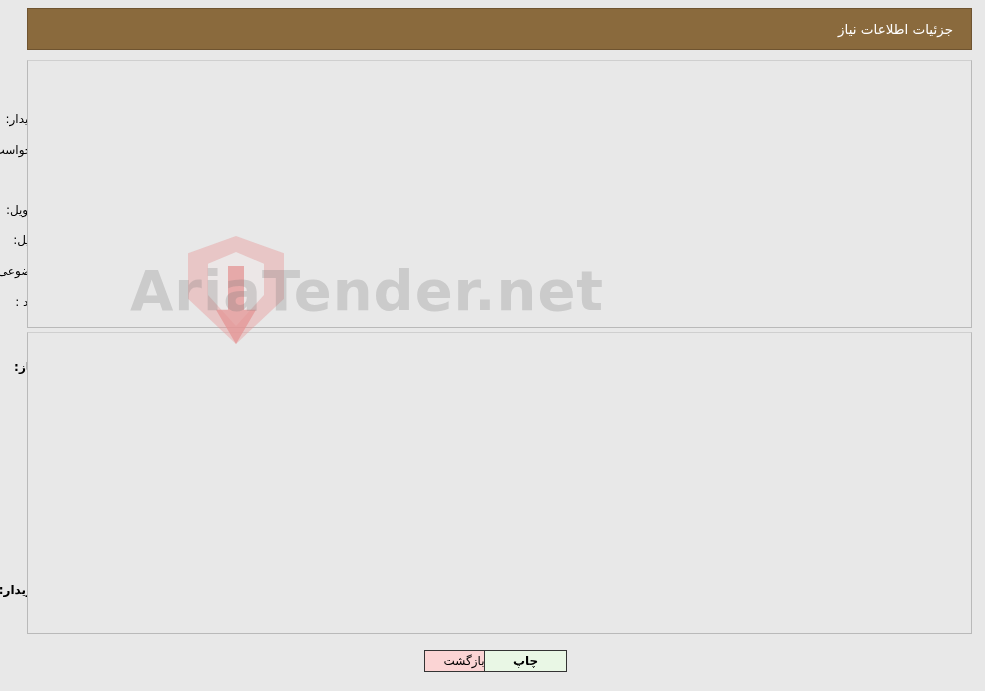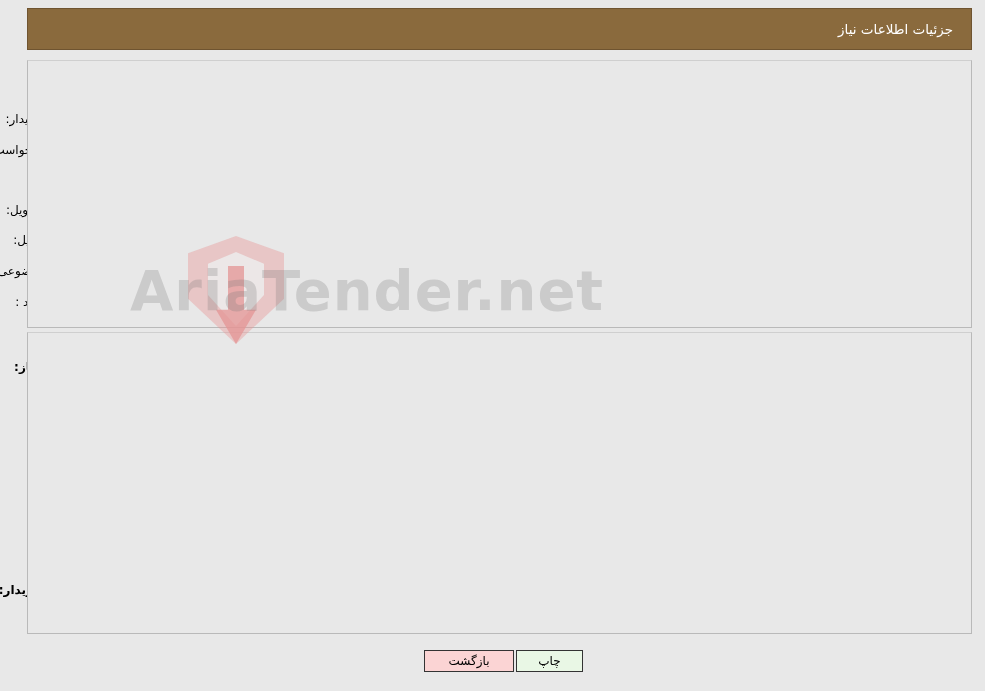--- a/index.html
+++ b/index.html
@@ -323,22 +323,22 @@
     </tbody>
   </table>
 
   <div class="lbl bold" style="right:885px; top:583px;">توضیحات خریدار:</div>
   <div class="ta" style="right:105px; top:545px; width:775px; height:78px; line-height:18px;">
     <span id="notes-text" style="white-space:pre-line;">اجرای زیر سازی 40هزار مترمربع
 هزینه دپو و حمل 3هزارمترمکعب مصالح سنگی و رودخانه ای به محل پروژه به فاصله 5 کیلومترلحاظ شود</span>
     <span class="grip">◢</span>
   </div>
 
-  <div class="btn btn-back" style="left:424px; top:650px; width:90px;">بازگشت</div>
-  <div class="btn btn-print" style="left:516px; top:650px; width:67px;">چاپ</div>
+  <div class="btn btn-back" style="left:424px; top:650px; width:80px;">بازگشت</div>
+  <div class="btn btn-print" style="left:484px; top:650px; width:83px;font-weight:bold;">چاپ</div>
 
   <div class="watermark">
     <div class="wm-shield"></div>
     <div class="wm-shield-inner"></div>
     <div class="wm-arrow"></div>
     <div class="wm-text">AriaTender.net</div>
   </div>
 
 </div>
 

